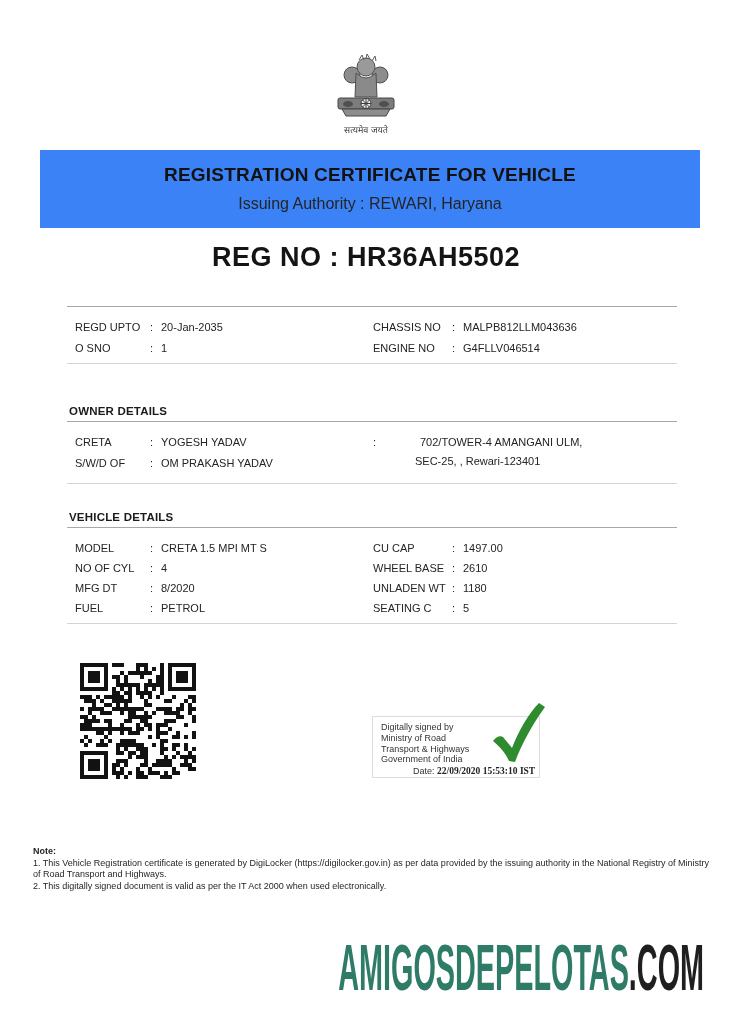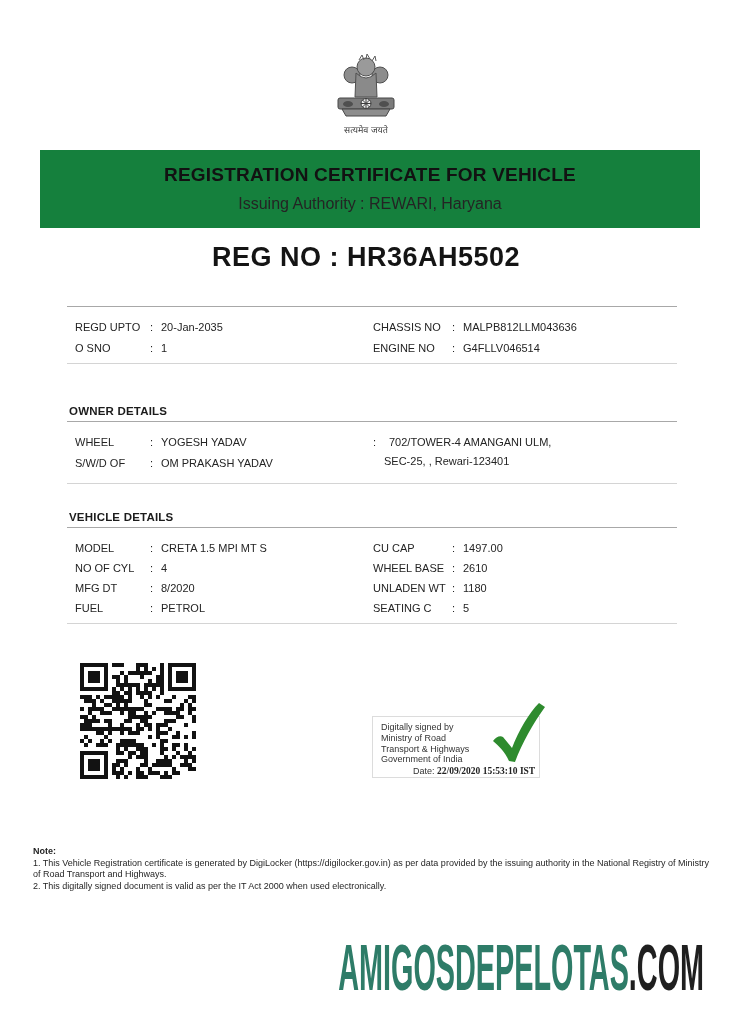--- a/index.html
+++ b/index.html
@@ -3,41 +3,41 @@
 <meta charset="utf-8">
 <style>
   html,body{margin:0;padding:0;}
   body{
     width:732px;height:1010px;position:relative;background:#ffffff;
     font-family:"Liberation Sans",sans-serif;color:#222;overflow:hidden;
   }
   
   .emblem{position:absolute;top:52px;left:326px;width:80px;text-align:center;}
   
-  .banner{position:absolute;top:150px;left:40px;width:660px;height:78px;background:#15803d;text-align:center;}
+  .banner{position:absolute;top:150px;left:40px;width:660px;height:78px;background:#3b82f6;text-align:center;}
   .banner-title{padding-top:14px;font-size:19px;font-weight:bold;color:#121212;letter-spacing:.2px;}
   .banner-sub{margin-top:9px;font-size:16px;color:#242424;}
   
   .regno{position:absolute;top:242px;left:0;width:732px;text-align:center;
          font-size:27px;font-weight:bold;color:#141414;letter-spacing:.5px;}
   
   .section{position:absolute;left:67px;width:610px;}
   #sec-reg{top:302px;} #sec-own{top:405px;} #sec-veh{top:511px;}
   .sec-title{font-size:11.5px;font-weight:bold;color:#1b1b1b;letter-spacing:.2px;padding-left:2px;}
   .sec-rule{height:1px;background:#a8a8a8;margin-top:4px;}
   .sec-body{position:relative;padding:10px 0 0 8px;}
   .col-right{position:absolute;left:306px;top:10px;}
   .row{display:flex;font-size:11px;color:#242424;line-height:21px;white-space:nowrap;}
   .tight .row{line-height:20px;}
   .row .lbl{width:75px;flex:none;}
   .col-right .row .lbl{width:79px;}
   .row .colon{width:11px;flex:none;}
   .addr-val .l1{padding-left:5px;line-height:20px;}
   .addr-val .l2{line-height:19px;}
-  .addr-val{white-space:normal;}
+  .addr-val{white-space:normal;margin-left:31px;}
   .sec-end{height:1px;background:#d4d4d4;}
   #sec-reg .sec-end{margin-top:4px;}
   #sec-own .sec-end{margin-top:9px;}
   #sec-veh .sec-end{margin-top:5px;}
   
   .qr{position:absolute;left:80px;top:663px;}
   
   .sig-box{position:absolute;left:372px;top:716px;width:158px;height:55px;border:1px solid #dcdcdc;
            background:#fff;padding:5px 0 0 8px;font-size:9px;line-height:10.8px;color:#333;}
   .sig-date{margin-top:1px;padding-left:32px;}
@@ -114,21 +114,21 @@
   </div>
   <div class="sec-end"></div>
 </div>
 
 <div class="section" id="sec-own">
   <div class="sec-title">OWNER DETAILS</div>
   <div class="sec-rule"></div>
   <div class="sec-body">
     <div class="col-left">
       <div class="row">
-        <span class="lbl">WHEEL</span>
+        <span class="lbl">CRETA</span>
         <span class="colon">:</span>
         <span class="val">YOGESH YADAV</span>
       </div>
       <div class="row">
         <span class="lbl">S/W/D OF</span>
         <span class="colon">:</span>
         <span class="val">OM PRAKASH YADAV</span>
       </div>
     </div>
     <div class="col-right">

